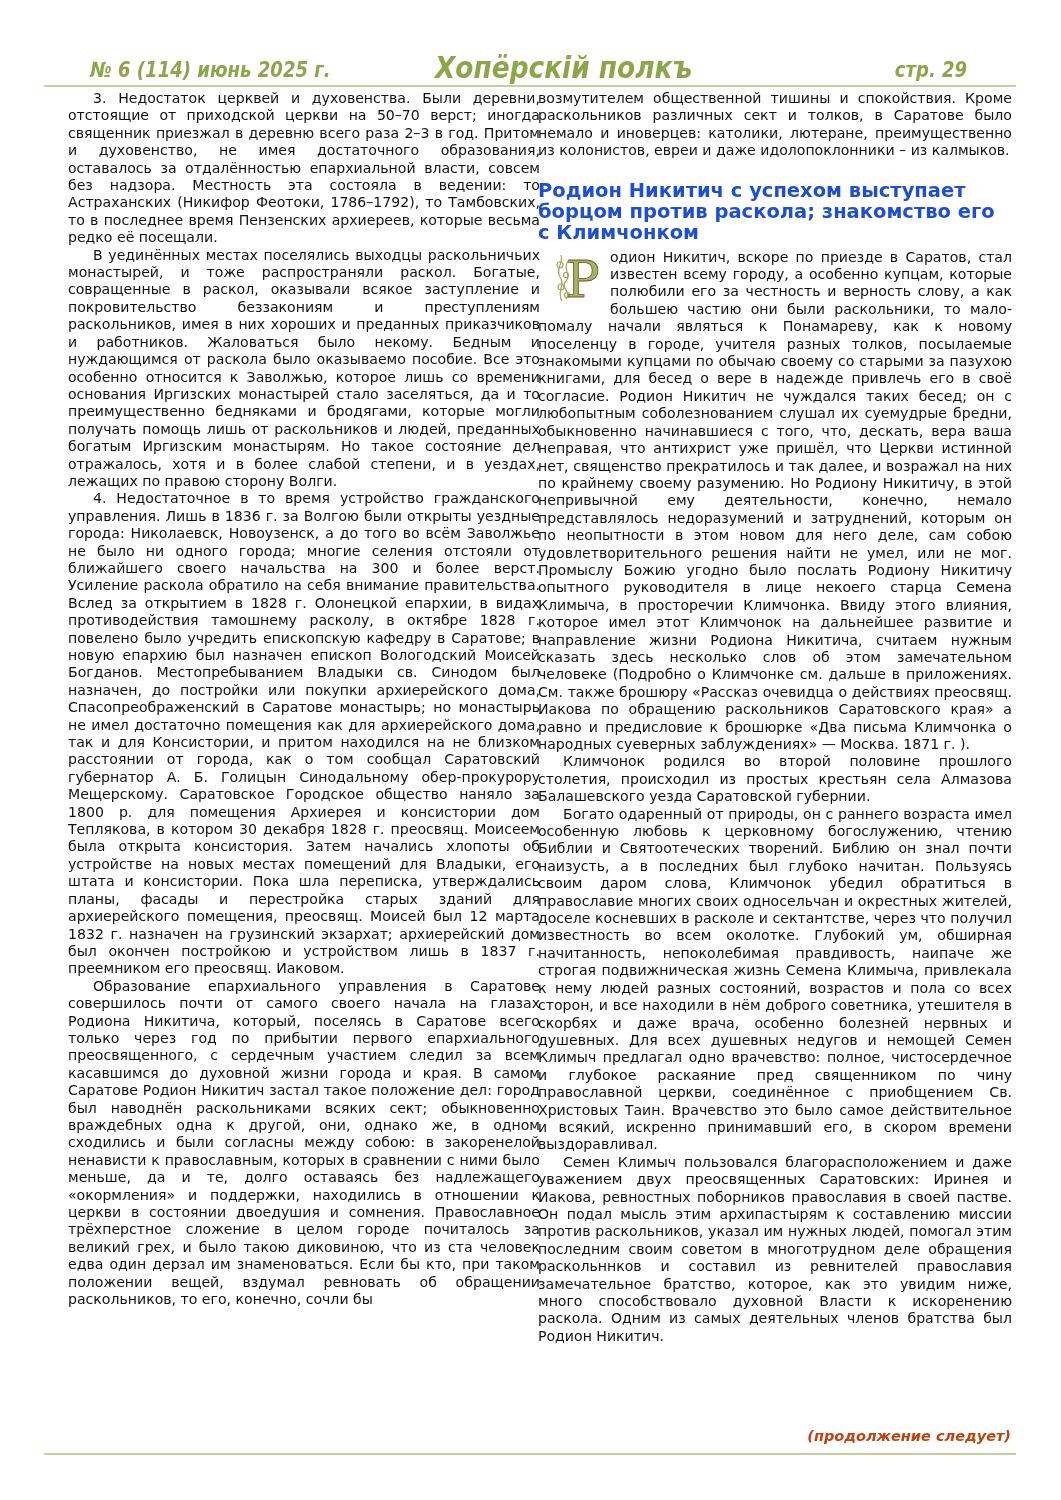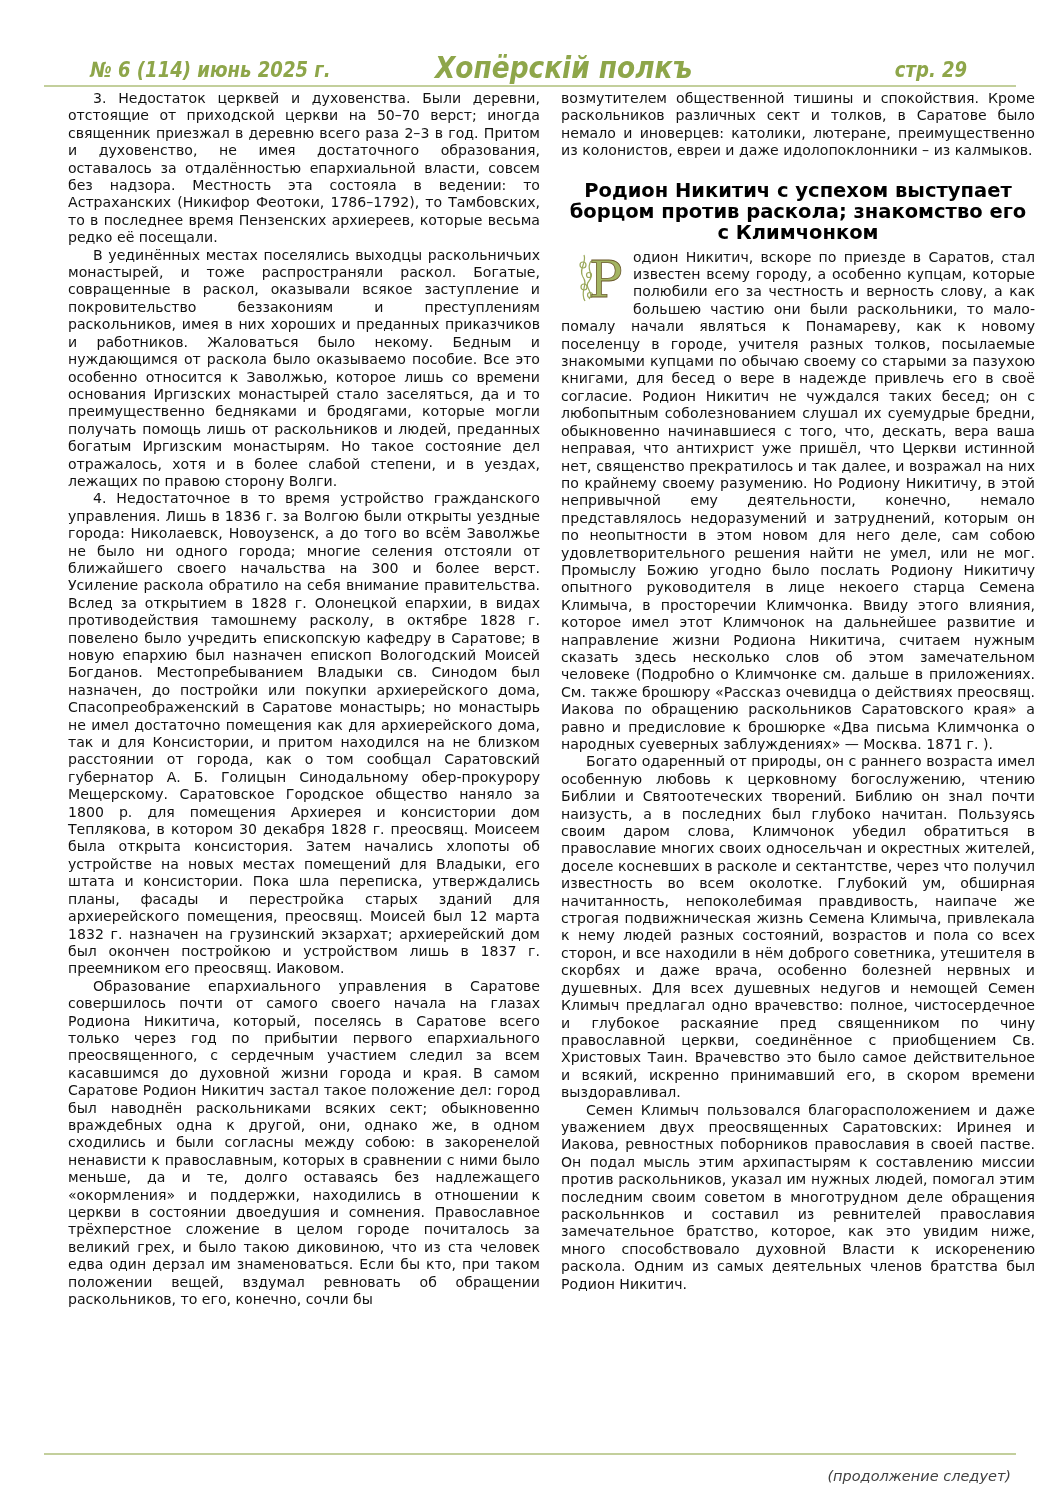--- a/index.html
+++ b/index.html
@@ -13,33 +13,33 @@
     }
     .header-issue { left: 45px; top: 12px; font-size: 21px; transform: scaleX(0.86); transform-origin: left center; }
     .header-title { left: 390px; top: 4px; font-size: 30px; transform: scaleX(0.88); transform-origin: left center; }
     .header-page { right: 48px; top: 12px; font-size: 21px; transform: scaleX(0.86); transform-origin: right center; }
     .rule-top { position: absolute; left: 44px; top: 85px; width: 972px; height: 2px; background: #c3cf9c; }
     .rule-bottom { position: absolute; left: 44px; top: 1453px; width: 972px; height: 2px; background: #c3cf9c; }
 
     .col { position: absolute; top: 90px; font-family: "DejaVu Sans", sans-serif; font-size: 14.1px;
       line-height: 17.4px; color: #111; text-align: justify; hyphens: manual; }
     .col-left { left: 68px; width: 472px; }
-    .col-right { left: 561px; width: 474px; }
+    .col-right { left: 538px; width: 474px; }
     .col p { margin: 0; text-indent: 25px; }
     .col p.noindent { text-indent: 0; }
 
-    .article-heading { margin: 20px 0 6px 0; text-align: center; font-family: "DejaVu Sans", sans-serif;
-      font-weight: bold; font-size: 19.5px; line-height: 21px; color: #000000; }
+    .article-heading { margin: 20px 0 6px 0; text-align: left; font-family: "DejaVu Sans", sans-serif;
+      font-weight: bold; font-size: 19.5px; line-height: 21px; color: #1d4ed8; }
 
     .dropcap-para { text-indent: 0 !important; }
     .dropcap { float: left; width: 50px; height: 54px; margin: 2px 8px 0 14px; position: relative; }
     .dropcap svg { width: 50px; height: 54px; display: block; }
 
-    .continued { position: absolute; right: 50px; top: 1468px; font-family: "DejaVu Sans", sans-serif;
-      font-weight: normal; font-style: italic; font-size: 14.5px; color: #404040; }
+    .continued { position: absolute; right: 50px; top: 1428px; font-family: "DejaVu Sans", sans-serif;
+      font-weight: bold; font-style: italic; font-size: 14.5px; color: #c2410c; }
   </style>
 </head>
 <body>
 
 <div class="page">
 
   <div class="header">
     <span class="header-issue">№ 6 (114) июнь 2025 г.</span>
     <span class="header-title">Хопёрскій полкъ</span>
     <span class="header-page">стр. 29</span>
@@ -67,19 +67,20 @@
             <circle cx="8" cy="14" r="3"></circle>
             <circle cx="14" cy="24" r="2.5"></circle>
             <circle cx="9" cy="36" r="3"></circle>
             <circle cx="15" cy="44" r="2.5"></circle>
           </g>
           <text x="14" y="46" font-family="DejaVu Serif, serif" font-size="50" fill="#a3b462" stroke="#6b5a2e" stroke-width="0.8">Р</text>
         </svg>
       </span><span>одион Никитич, вскоре по приезде в Саратов, стал известен всему городу, а особенно купцам, которые полюбили его за честность и верность слову, а как большею частию они были раскольники, то мало-помалу начали являться к Понамареву, как к новому поселенцу в городе, учителя разных толков, посылаемые знакомыми купцами по обычаю своему со старыми за пазухою книгами, для бесед о вере в надежде привлечь его в своё согласие. Родион Никитич не чуждался таких бесед; он с любопытным соболезнованием слушал их суемудрые бредни, обыкновенно начинавшиеся с того, что, дескать, вера ваша неправая, что антихрист уже пришёл, что Церкви истинной нет, священство прекратилось и так далее, и возражал на них по крайнему своему разумению. Но Родиону Никитичу, в этой непривычной ему деятельности, конечно, немало представлялось недоразумений и затруднений, которым он по неопытности в этом новом для него деле, сам собою удовлетворительного решения найти не умел, или не мог. Промыслу Божию угодно было послать Родиону Никитичу опытного руководителя в лице некоего старца Семена Климыча, в просторечии Климчонка. Ввиду этого влияния, которое имел этот Климчонок на дальнейшее развитие и направление жизни Родиона Никитича, считаем нужным сказать здесь несколько слов об этом замечательном человеке (Подробно о Климчонке см. дальше в приложениях. См. также брошюру «Рассказ очевидца о действиях преосвящ. Иакова по обращению раскольников Саратовского края» а равно и предисловие к брошюрке «Два письма Климчонка о народных суеверных заблуждениях» — Москва. 1871 г. ).</span>
     </p>
 
+    <p>Климчонок родился во второй половине прошлого столетия, происходил из простых крестьян села Алмазова Балашевского уезда Саратовской губернии.</p>
     <p>Богато одаренный от природы, он с раннего возраста имел особенную любовь к церковному богослужению, чтению Библии и Святоотеческих творений. Библию он знал почти наизусть, а в последних был глубоко начитан. Пользуясь своим даром слова, Климчонок убедил обратиться в православие многих своих односельчан и окрестных жителей, доселе косневших в расколе и сектантстве, через что получил известность во всем околотке. Глубокий ум, обширная начитанность, непоколебимая правдивость, наипаче же строгая подвижническая жизнь Семена Климыча, привлекала к нему людей разных состояний, возрастов и пола со всех сторон, и все находили в нём доброго советника, утешителя в скорбях и даже врача, особенно болезней нервных и душевных. Для всех душевных недугов и немощей Семен Климыч предлагал одно врачевство: полное, чистосердечное и глубокое раскаяние пред священником по чину православной церкви, соединённое с приобщением Св. Христовых Таин. Врачевство это было самое действительное и всякий, искренно принимавший его, в скором времени выздоравливал.</p>
     <p>Семен Климыч пользовался благорасположением и даже уважением двух преосвященных Саратовских: Иринея и Иакова, ревностных поборников православия в своей пастве. Он подал мысль этим архипастырям к составлению миссии против раскольников, указал им нужных людей, помогал этим последним своим советом в многотрудном деле обращения раскольннков и составил из ревнителей православия замечательное братство, которое, как это увидим ниже, много способствовало духовной Власти к искоренению раскола. Одним из самых деятельных членов братства был Родион Никитич.</p>
   </div>
 
   <div class="continued">(продолжение следует)</div>
   <div class="rule-bottom"></div>
 </div>
 
 </body></html>

